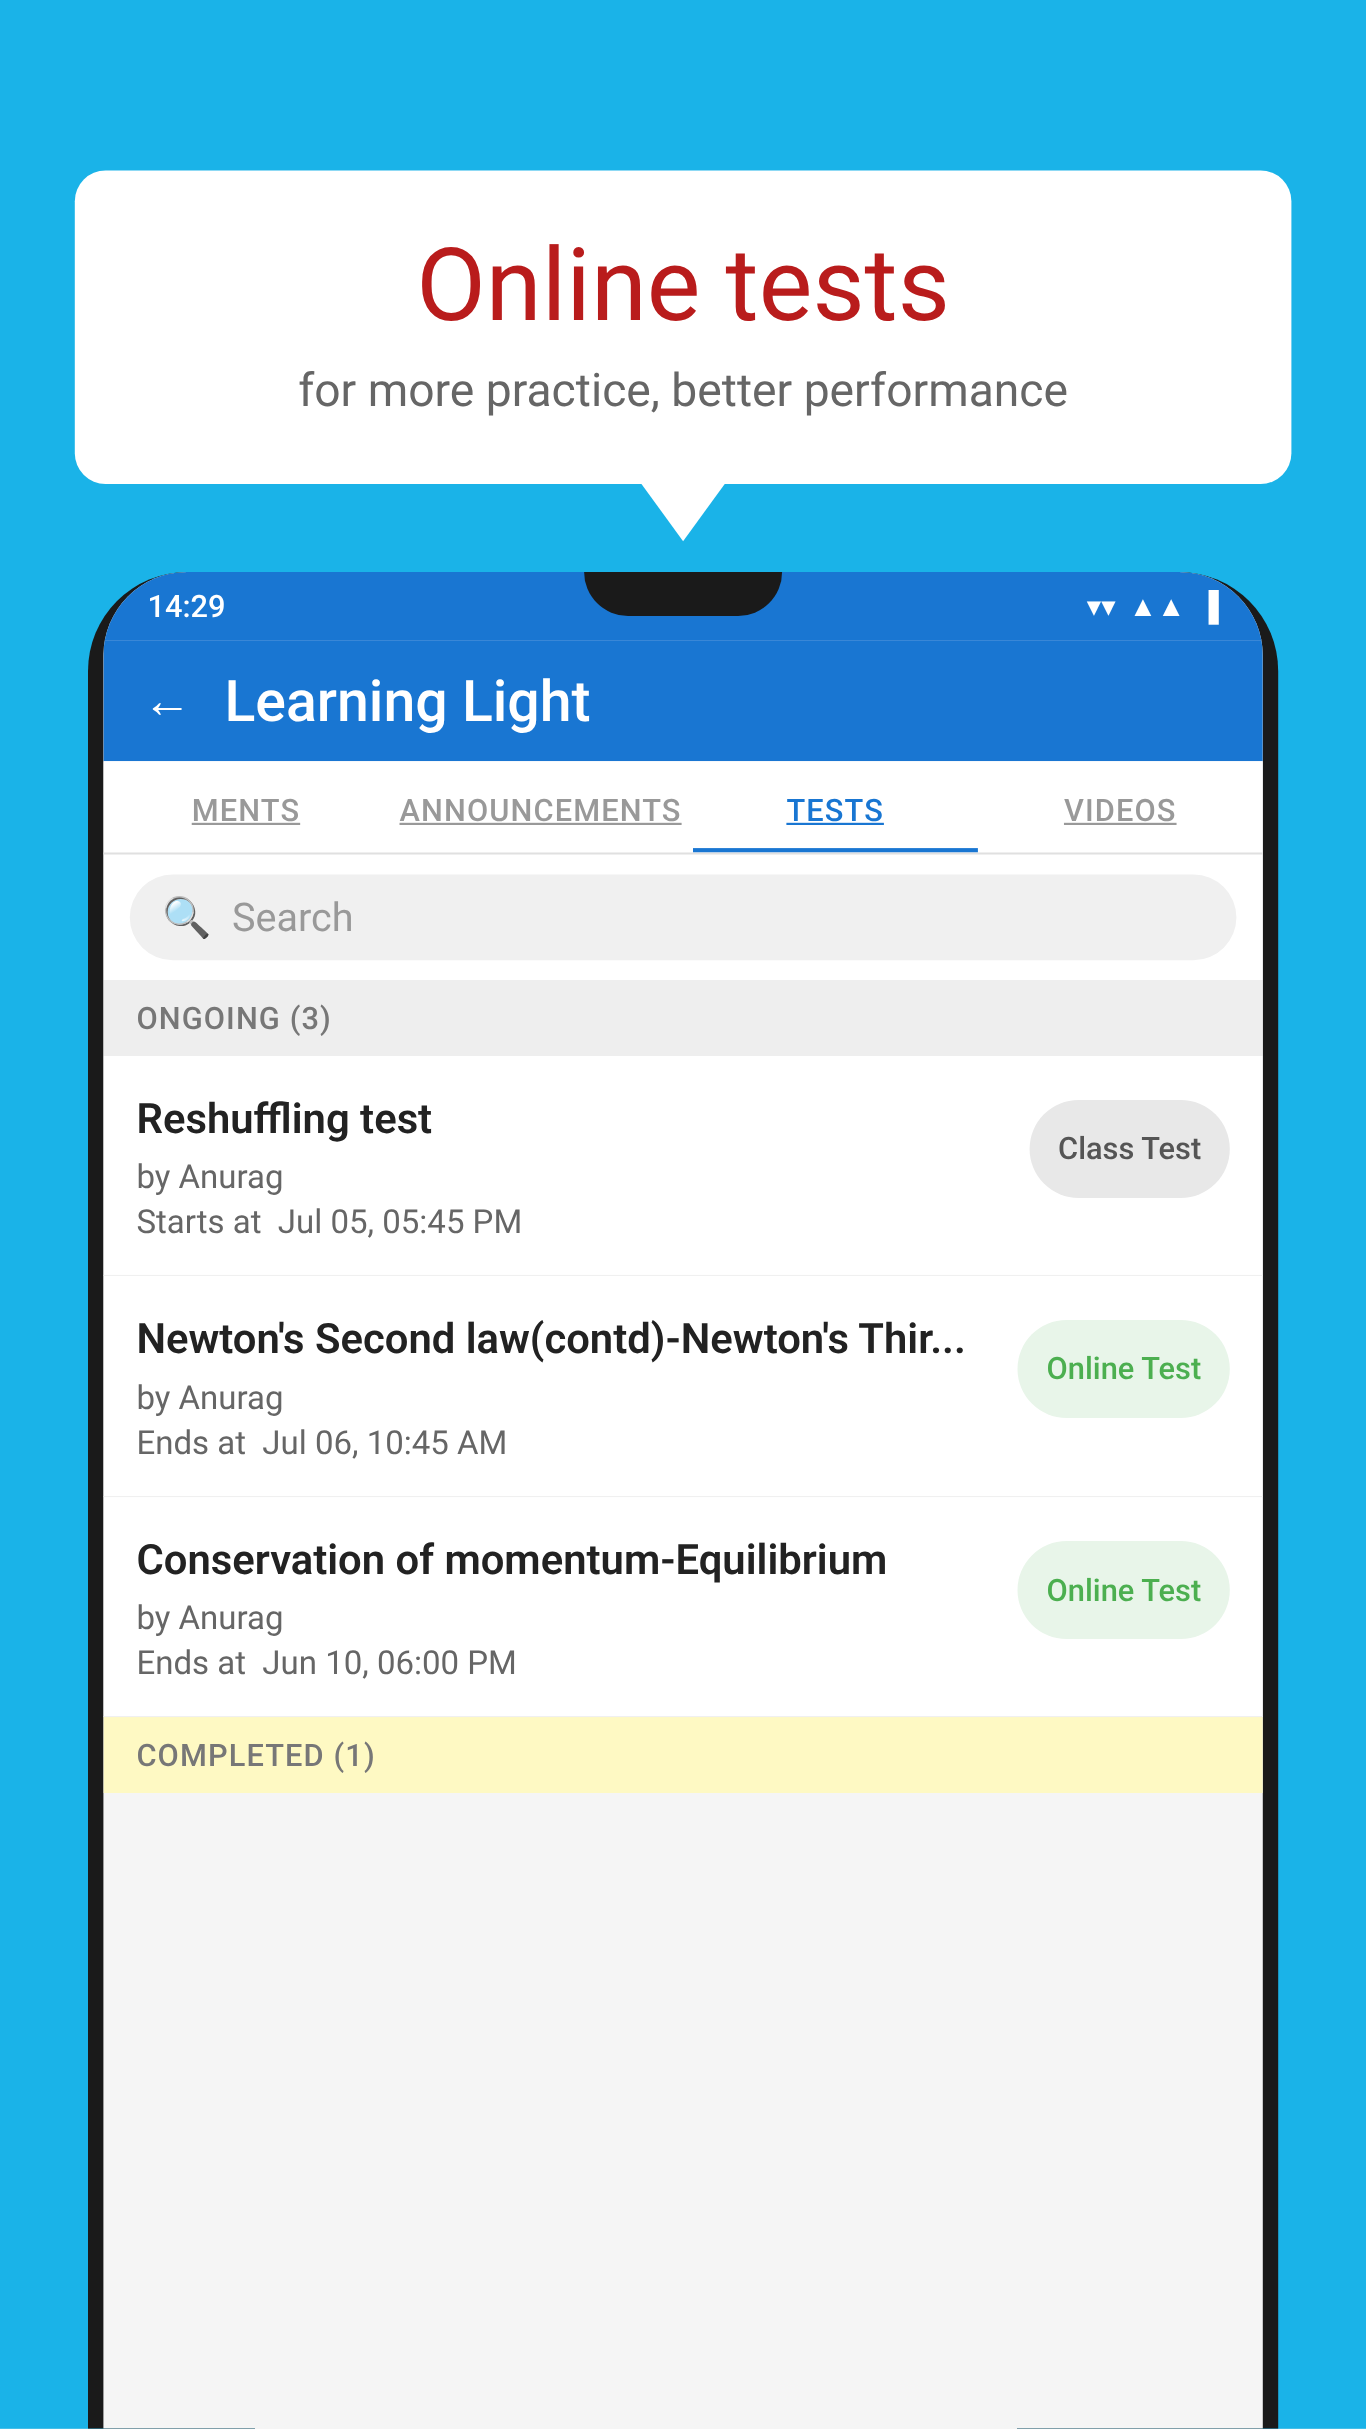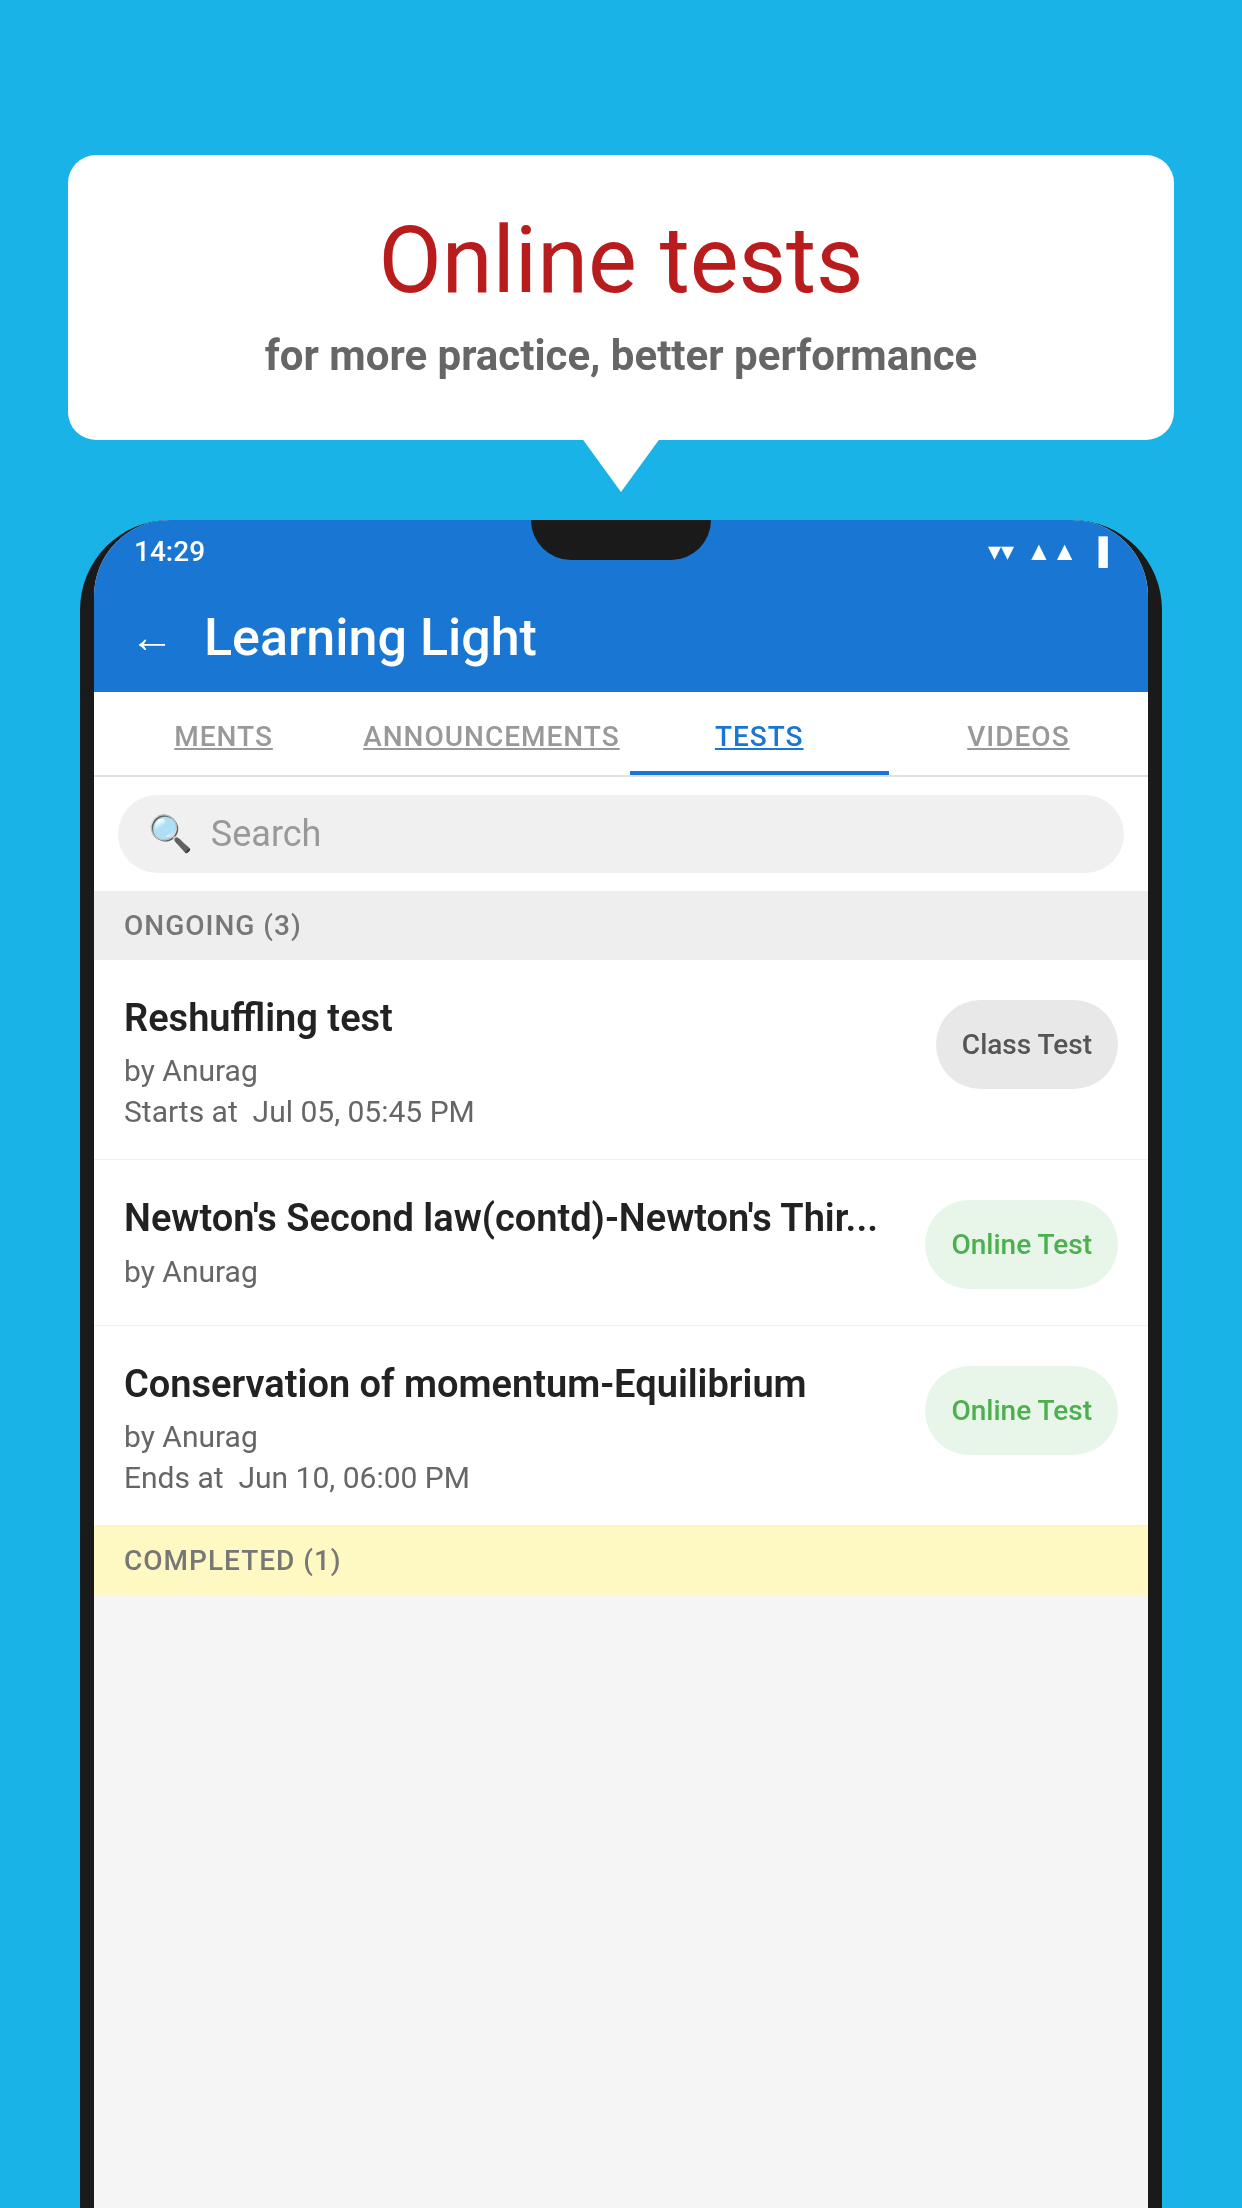--- a/index.html
+++ b/index.html
@@ -39,21 +39,21 @@
     .bubble-title {
       font-size: 92px;
       font-weight: 400;
       color: #b91c1c;
       line-height: 1.1;
       margin-bottom: 20px;
     }
     .bubble-subtitle {
       font-size: 42px;
       color: #666;
-      font-weight: 700;
+      font-weight: 400;
     }
 
     
     .phone-frame {
       position: absolute;
       top: 520px;
       left: 80px;
       right: 80px;
       bottom: 0px;
       background: #1a1a1a;
@@ -312,20 +312,23 @@
           <span>Starts at</span>&nbsp;&nbsp;<span>Jul 05, 05:45 PM</span>
         </div>
       </div>
       <span class="badge badge-class">Class Test</span>
     </div>
 
     <div class="test-item">
       <div class="test-info">
         <div class="test-name">Newton's Second law(contd)-Newton's Thir...</div>
         <div class="test-by">by Anurag</div>
+        <div class="test-date">
+          <span>Ends at</span>&nbsp;&nbsp;<span>Jul 06, 10:45 AM</span>
+        </div>
       </div>
       <span class="badge badge-online">Online Test</span>
     </div>
 
     <div class="test-item">
       <div class="test-info">
         <div class="test-name">Conservation of momentum-Equilibrium</div>
         <div class="test-by">by Anurag</div>
         <div class="test-date">
           <span>Ends at</span>&nbsp;&nbsp;<span>Jun 10, 06:00 PM</span>

